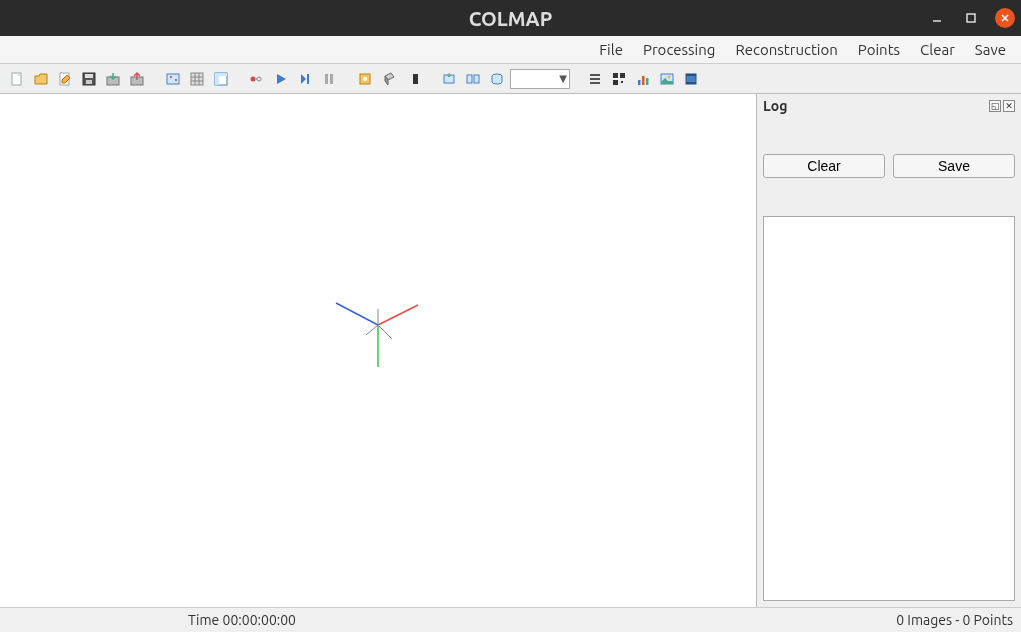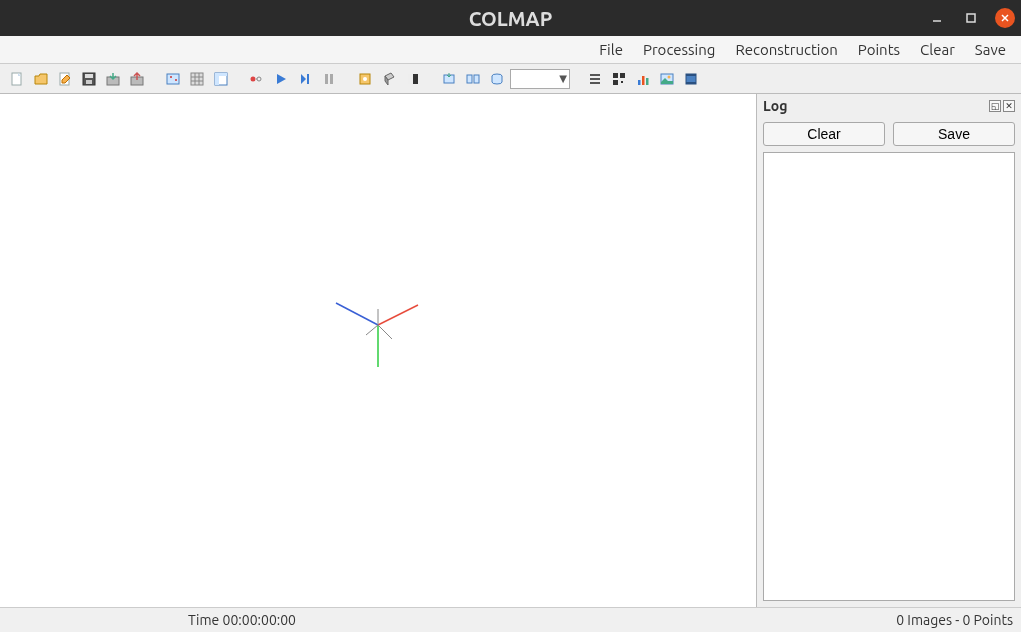--- a/index.html
+++ b/index.html
@@ -87,20 +87,21 @@
     background: #fff;
     position: relative;
   }
   .viewport svg { position:absolute; left:50%; top:45%; transform:translate(-50%,-50%); }
   .logpanel {
     width: 265px;
     background: #efefef;
     border-left: 1px solid #bbb;
     display: flex;
     flex-direction: column;
+    gap: 32px;
   }
   .logheader {
     display:flex; align-items:center; justify-content:space-between;
     padding: 4px 6px;
     font-weight: bold;
     font-size: 14px;
   }
   .logheader .mini { display:flex; gap:2px; }
   .logheader .mini div { width:12px;height:12px;border:1px solid #888;font-size:9px;display:flex;align-items:center;justify-content:center;background:#f8f8f8;}
   .logbuttons {

